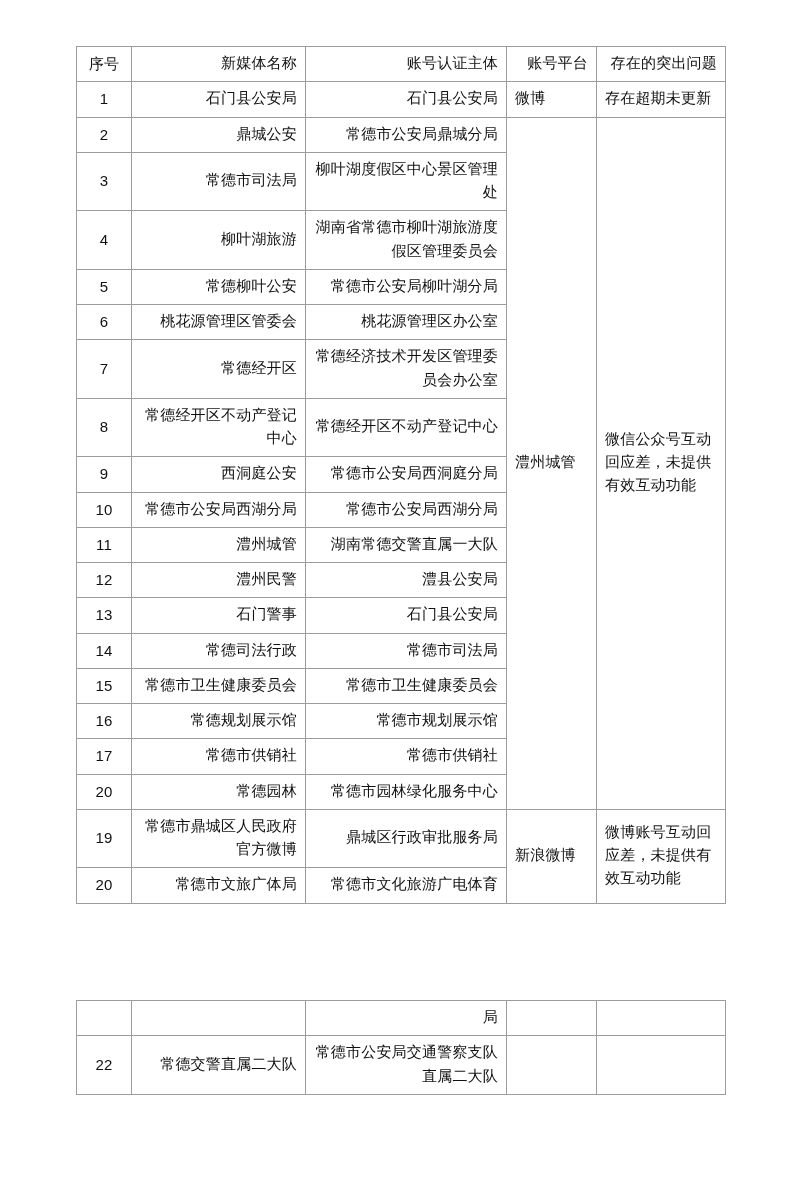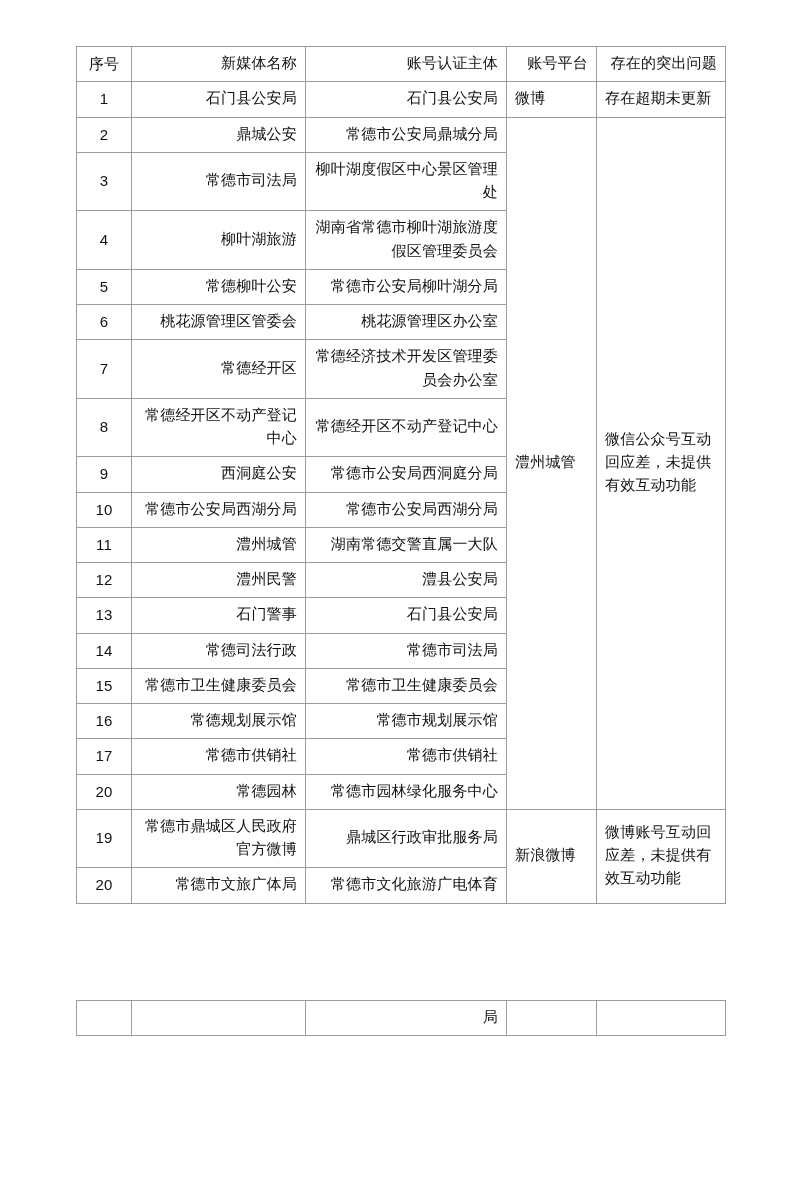--- a/index.html
+++ b/index.html
@@ -215,17 +215,24 @@
       </colgroup>
       <tbody>
 
         <tr>
           <td class="idx"></td>
           <td class="cell-text"></td>
           <td class="cell-text">局</td>
           <td class="empty"></td>
           <td class="empty"></td>
         </tr>
+        <tr>
+          <td class="idx">22</td>
+          <td class="cell-text">常德交警直属二大队</td>
+          <td class="cell-text">常德市公安局交通警察支队直属二大队</td>
+          <td class="empty"></td>
+          <td class="empty"></td>
+        </tr>
       </tbody>
     </table>
   </div>
 
 </div>
 
 </body></html>

